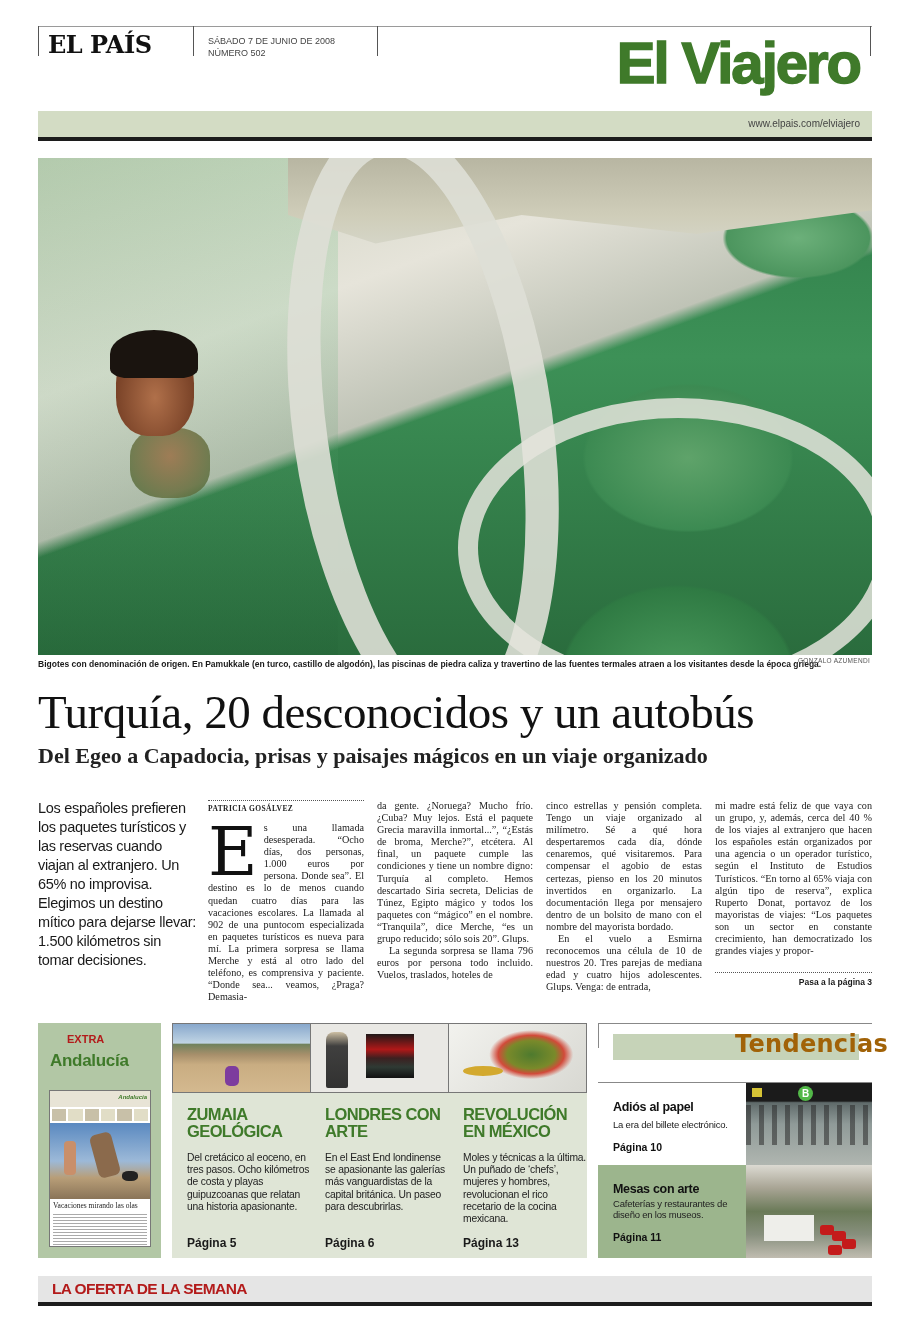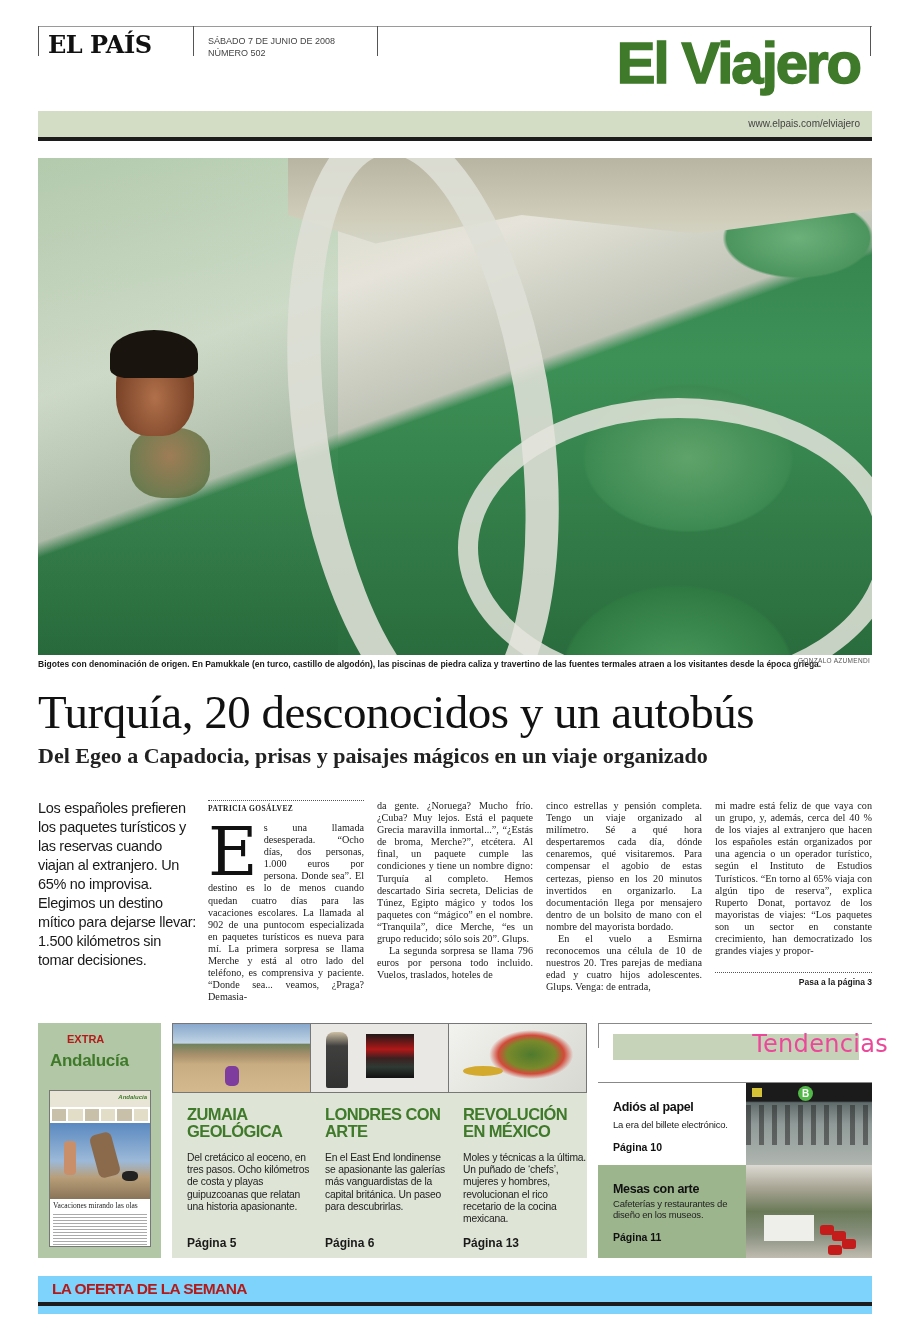--- a/index.html
+++ b/index.html
@@ -85,39 +85,39 @@
   .img-food .spoon { position: absolute; left: 14px; top: 42px; width: 40px; height: 10px; background: #d3a92e; border-radius: 50%; }
 
   .promo-item { position: absolute; top: 1106px; width: 125px; }
   .promo-title { font-family: "Liberation Sans", sans-serif; font-weight: bold; font-size: 16.5px; line-height: 17px; color: #3f7a2a; letter-spacing: -0.6px; text-transform: uppercase; }
   .promo-desc { margin-top: 12px; font-size: 10.3px; line-height: 12.2px; color: #222; letter-spacing: -0.2px; }
   .promo-page { position: absolute; top: 1236px; font-size: 12px; font-weight: bold; color: #1a1a1a; }
 
   .tend-frame-top { position: absolute; left: 598px; top: 1023px; width: 274px; height: 1px; background: #888; }
   .tend-frame-left { position: absolute; left: 598px; top: 1023px; width: 1px; height: 25px; background: #888; }
   .tend-title-bar { position: absolute; left: 613px; top: 1034px; width: 246px; height: 26px; background: #c6d3b8; }
-  .tend-title { position: absolute; right: 12px; top: 1030px; font-family: "DejaVu Sans", sans-serif; font-weight: normal; font-size: 24px; color: #ec4899; letter-spacing: 0.3px; }
+  .tend-title { position: absolute; right: 12px; top: 1030px; font-family: "DejaVu Sans", sans-serif; font-weight: bold; font-size: 24px; color: #a16207; letter-spacing: 0.3px; }
   .tend-rule { position: absolute; left: 598px; top: 1082px; width: 274px; height: 1px; background: #888; }
   .tend-item { position: absolute; left: 598px; width: 148px; }
   .tend-item.a { top: 1083px; height: 82px; background: #fff; }
   .tend-item.b { top: 1165px; height: 93px; background: #9cb58d; }
   .tend-item .t-title { position: absolute; left: 15px; font-weight: bold; font-size: 12.5px; color: #111; letter-spacing: -0.3px; }
   .tend-item .t-desc { position: absolute; left: 15px; font-size: 9.5px; line-height: 11px; color: #222; letter-spacing: -0.2px; width: 130px; }
   .tend-item .t-page { position: absolute; left: 15px; font-weight: bold; font-size: 10.5px; color: #111; }
   .tend-img { position: absolute; left: 746px; width: 126px; }
   .tend-img.a { top: 1083px; height: 82px; background: linear-gradient(180deg, #1b1b1b 0%, #1b1b1b 22%, #5f6a6a 24%, #8f9a98 50%, #b0b6b0 100%); overflow: hidden; }
   .tend-img.a .sign-b { position: absolute; left: 52px; top: 3px; width: 15px; height: 15px; border-radius: 50%; background: #52b848; color: #fff; font-size: 10px; font-weight: bold; text-align: center; line-height: 15px; }
   .tend-img.a .sign-box { position: absolute; left: 6px; top: 5px; width: 10px; height: 9px; background: #d6c436; }
   .tend-img.a .people { position: absolute; left: 0; top: 22px; width: 126px; height: 40px; background: repeating-linear-gradient(90deg, #2a2a2a 0 5px, transparent 5px 13px); opacity: 0.55; }
   .tend-img.b { top: 1165px; height: 93px; background: linear-gradient(180deg, #dcdad2 0%, #a8a494 25%, #6a7a58 50%, #88907e 75%, #c0bcb0 100%); overflow: hidden; }
   .tend-img.b .counter { position: absolute; left: 18px; top: 50px; width: 50px; height: 26px; background: #eeeeea; }
   .tend-img.b .chair { position: absolute; width: 14px; height: 10px; background: #c41b1b; border-radius: 3px; }
 
   
-  .offer-bar { position: absolute; left: 38px; top: 1276px; width: 834px; height: 38px; background: #7dd3fc; }
+  .offer-bar { position: absolute; left: 38px; top: 1276px; width: 834px; height: 26px; background: #e5e5e5; }
   .offer-label { position: absolute; left: 14px; top: 4px; font-size: 15.5px; font-weight: bold; color: #b31b1b; letter-spacing: -0.6px; }
   .offer-text { position: absolute; right: 14px; top: 4px; font-size: 15.5px; color: #111; letter-spacing: -0.4px; }
 </style>
 </head>
 <body>
 
 <div class="masthead-top-line"></div>
 <div class="mh-divider" style="left:38px;"></div>
 <div class="mh-divider" style="left:193px;"></div>
 <div class="mh-divider" style="left:377px;"></div>

